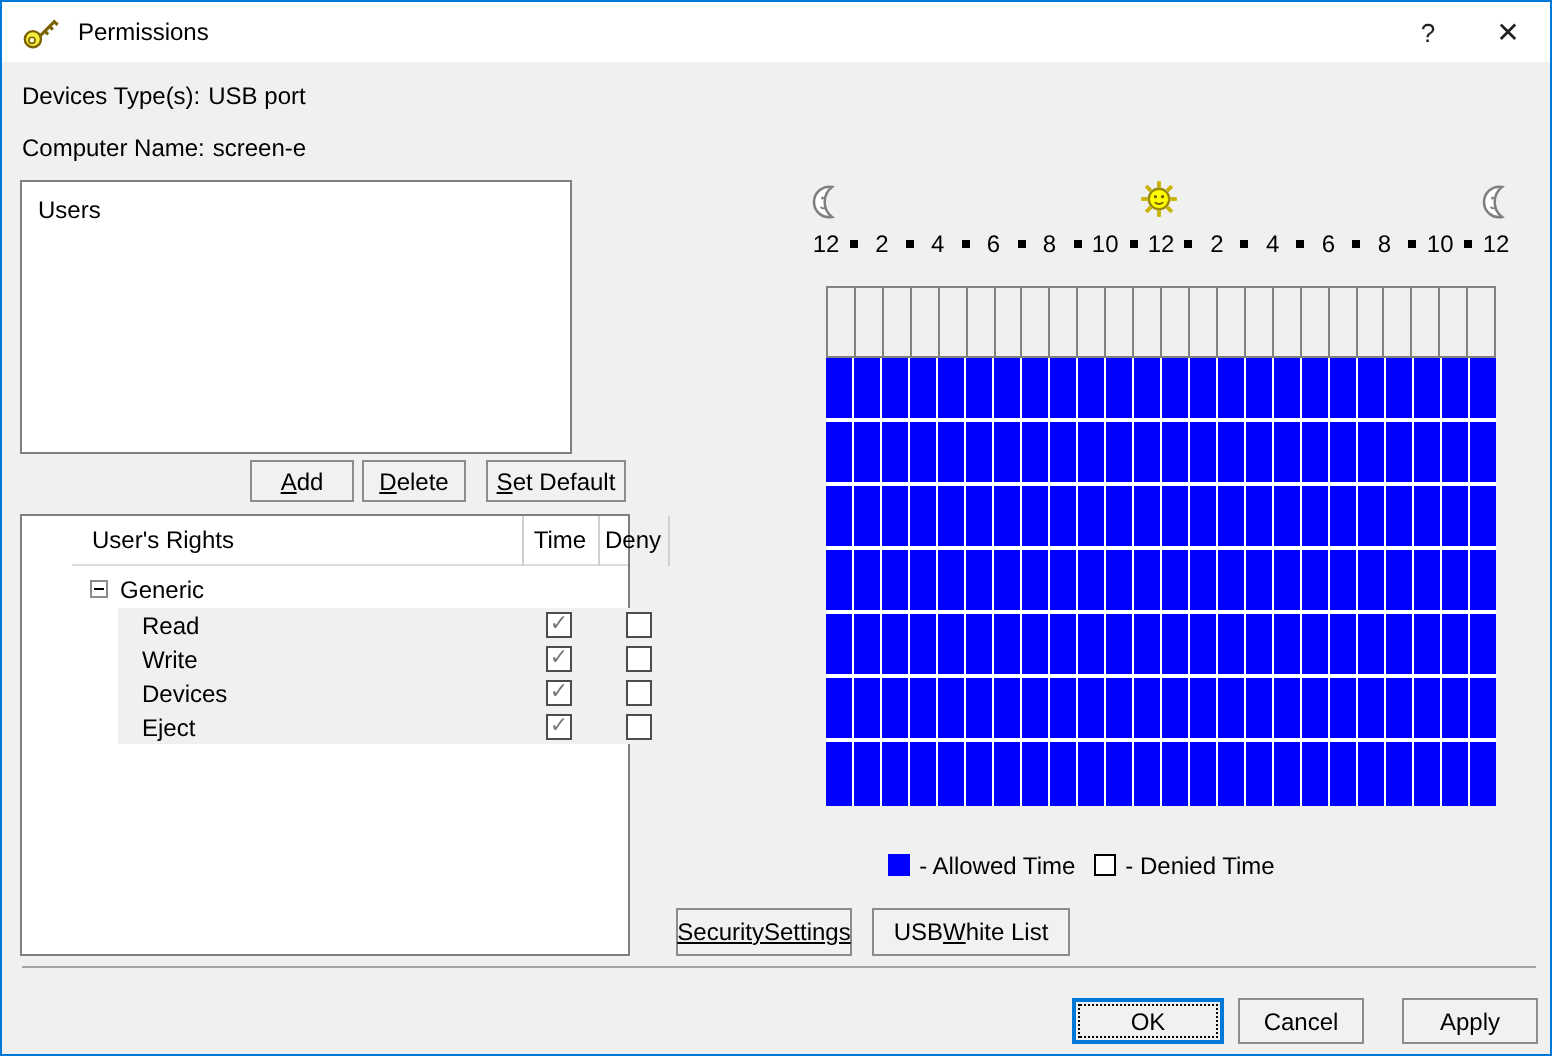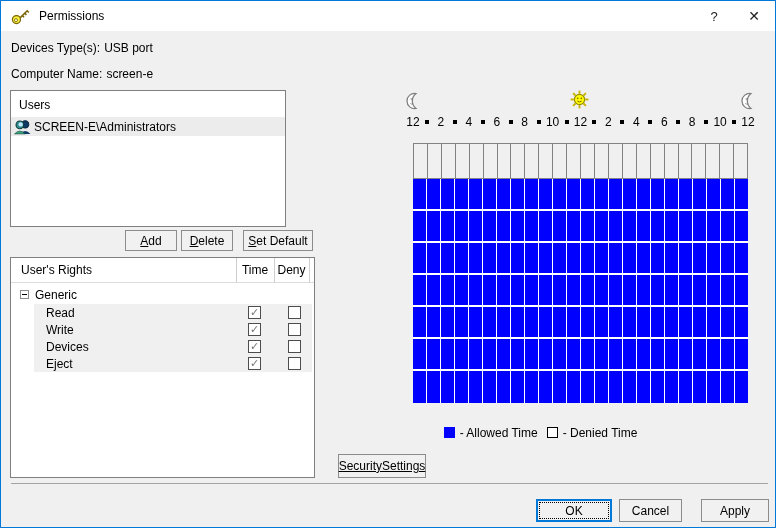--- a/index.html
+++ b/index.html
@@ -28,21 +28,21 @@
   .user-row { margin-top: 5px; height: 19px; display: flex; align-items: center; background: #ececec; }
   .users-icon { width: 17px; height: 17px; margin-left: 3px; display: inline-flex; }
   .user-name { margin-left: 3px; }
   
   .btn { position: absolute; display: flex; align-items: center; justify-content: center; background: #f1f1f1; border: 1px solid #8c8c8c; font-family: inherit; font-size: 12px; color: #000; padding: 0; }
   .u { text-decoration: underline; }
   .add-btn { left: 124px; top: 229px; width: 52px; height: 21px; }
   .delete-btn { left: 180px; top: 229px; width: 52px; height: 21px; }
   .setdefault-btn { left: 242px; top: 229px; width: 70px; height: 21px; }
   
-  .rights-panel { left: 9px; top: 256px; width: 305px; height: 221px; }
+  .rights-panel { left: 9px; top: 256px; width: 305px; height: 221px; padding-left: 25px; }
   .rights-header { position: relative; height: 25px; border-bottom: 1px solid #dcdcdc; }
   .col-name { position: absolute; left: 10px; top: 5px; }
   .col-allow { position: absolute; left: 225px; width: 38px; top: 5px; text-align: center; }
   .col-deny { position: absolute; left: 263px; width: 35px; top: 5px; text-align: center; }
   .hsep { position: absolute; top: 0; width: 1px; height: 25px; background: #cfcfcf; }
   .s1 { left: 225px; } .s2 { left: 263px; } .s3 { left: 298px; }
   .tree-group { position: relative; height: 17px; margin-top: 4px; }
   .minus-box { position: absolute; left: 9px; top: 3px; width: 9px; height: 9px; border: 1px solid #8c8c8c; background: #fff; }
   .minus-box::after { content: ""; position: absolute; left: 1px; right: 1px; top: 3px; height: 1px; background: #000; }
   .group-name { position: absolute; left: 24px; top: 1px; }
@@ -104,32 +104,20 @@
 
   <div class="info-line info1">
     <span>Devices Type(s):</span><span class="info-value">USB port</span>
   </div>
   <div class="info-line info2">
     <span>Computer Name:</span><span class="info-value">screen-e</span>
   </div>
 
   <div class="panel users-panel">
     <div class="panel-header">Users</div>
-    <div class="user-row">
-      <span class="users-icon">
-        <svg viewBox="0 0 16 16" width="17" height="17">
-          <circle cx="10.5" cy="6" r="3.4" fill="#0d3b66" stroke="#06243f"></circle>
-          <path d="M5.5 15 q5 -5.5 10 0 z" fill="#0d3b66"></path>
-          <circle cx="5.5" cy="6.5" r="3.6" fill="#2e8b8b" stroke="#123c3c"></circle>
-          <path d="M0.5 15 q5 -5.5 10 0 z" fill="#3aa37a" stroke="#123c3c" stroke-width="0.5"></path>
-          <circle cx="6.3" cy="6" r="2.1" fill="#bfe6ff"></circle>
-        </svg>
-      </span>
-      <span class="user-name">SCREEN-E\Administrators</span>
-    </div>
   </div>
 
   <button class="btn add-btn">
       <span></span>
       <span class="u">A</span>
       <span>dd</span>
     </button>
   <button class="btn delete-btn">
       <span></span>
       <span class="u">D</span>
@@ -458,20 +446,25 @@
     <span>- Allowed Time</span>
     <span class="swatch denied" style="background: rgb(255, 255, 255);"></span>
     <span>- Denied Time</span>
   </div>
 
   <button class="btn security-btn">
       <span>Securit</span>
       <span class="u">y</span>
       <span> Settings</span>
     </button>
+  <button class="btn whitelist-btn">
+      <span>USB </span>
+      <span class="u">W</span>
+      <span>hite List</span>
+    </button>
 
   <div class="separator"></div>
 
   <button class="btn ok-btn">OK</button>
   <button class="btn cancel-btn">Cancel</button>
   <button class="btn apply-btn">Apply</button>
 
 </div>
 
 </body></html>

